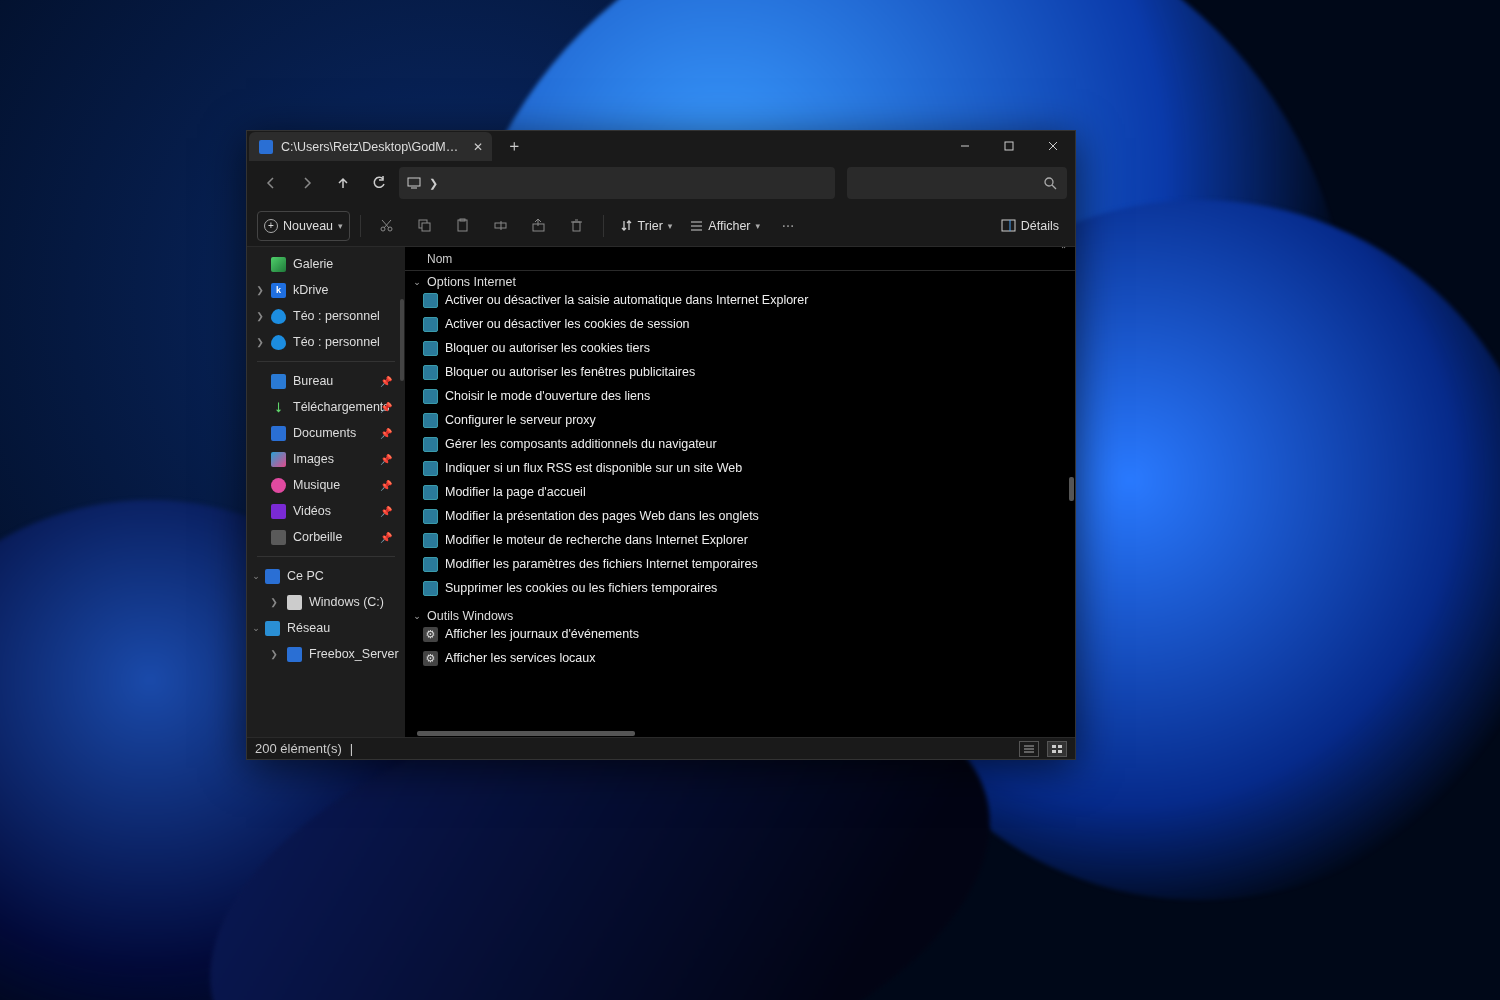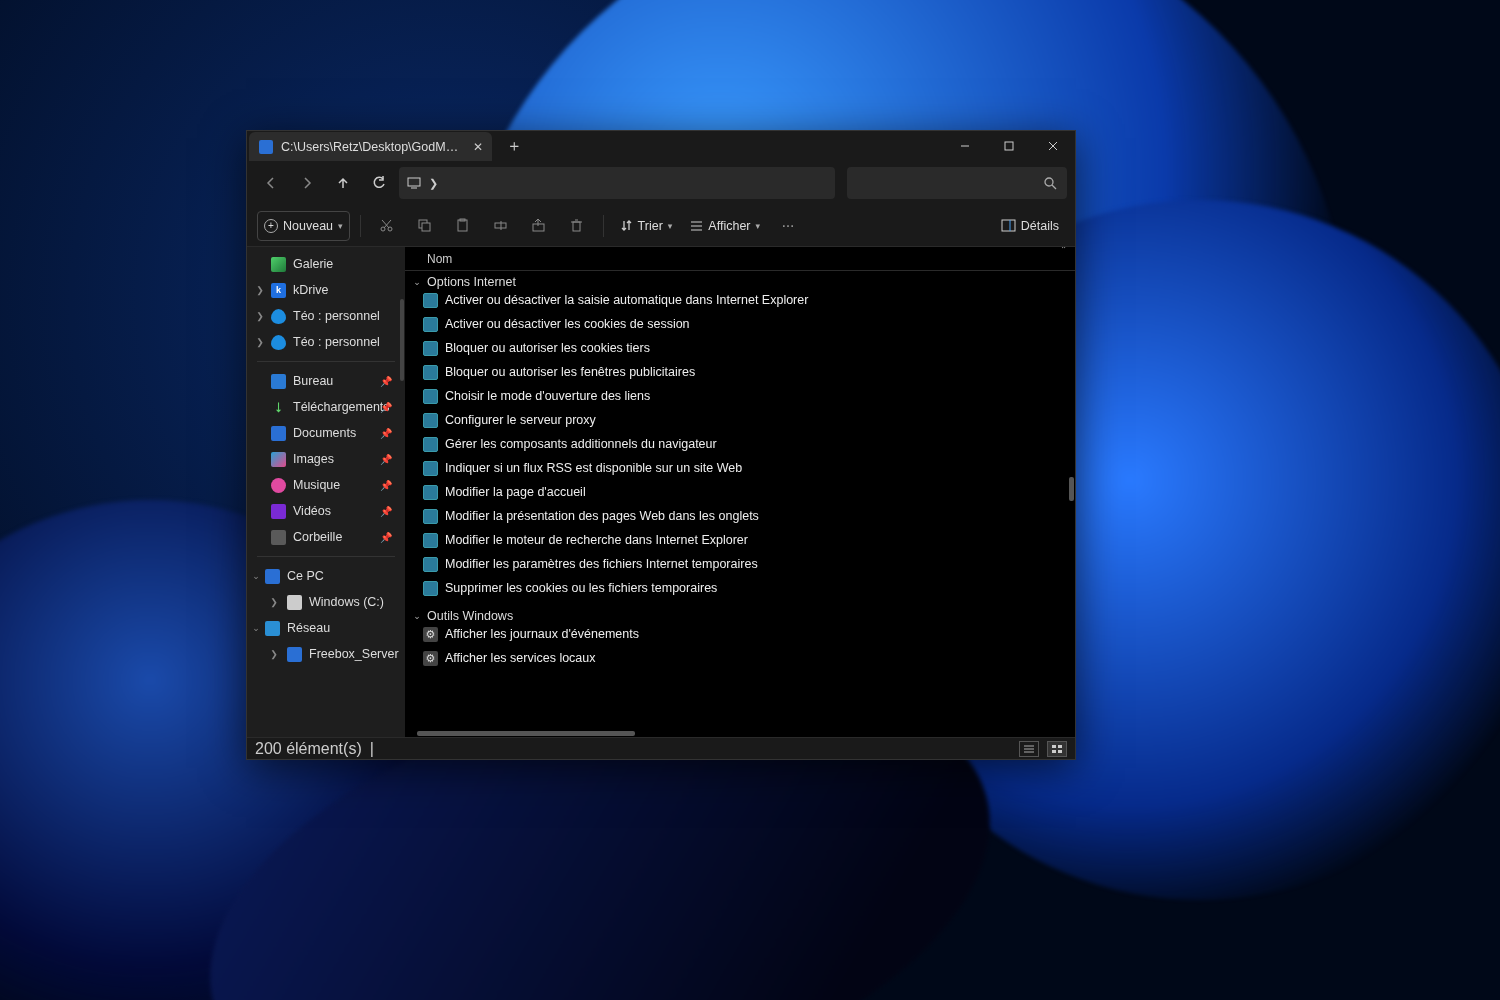--- a/index.html
+++ b/index.html
@@ -100,21 +100,21 @@
   .item-row { display:flex; align-items:flex-start; height:24px; padding-left:18px; gap:7px;
               color:#eee; font-size:12.5px; }
   .item-icon { width:15px; height:15px; background:#2a7a9a; border:1px solid #3a9aaa; border-radius:2px; flex:none;
                display:flex; align-items:center; justify-content:center; font-size:8px; color:#cff; }
   .item-icon.gear { background:#444; border:none; color:#ddd; font-size:11px; }
 
   .main-vscroll { position:absolute; right:1px; top:230px; width:5px; height:24px; background:#555; border-radius:2px; }
   .main-hscroll { position:absolute; left:12px; bottom:1px; height:5px; width:218px; background:#555; border-radius:2px; }
 
   .status { height:22px; background:#1a1a1a; border-top:1px solid #2a2a2a; display:flex;
-            align-items:center; padding:0 8px; color:#ccc; font-size:16px; gap:8px; }
+            align-items:center; padding:0 8px; color:#ccc; font-size:13px; gap:8px; }
   .status .spacer { flex:1; }
   .view-toggle { width:20px; height:16px; border:1px solid #555; display:flex; align-items:center;
                  justify-content:center; font-size:9px; color:#ccc; }
   .view-toggle.active { background:#333; }
 
   svg { display:block; }
 </style>
 </head>
 <body>
 

